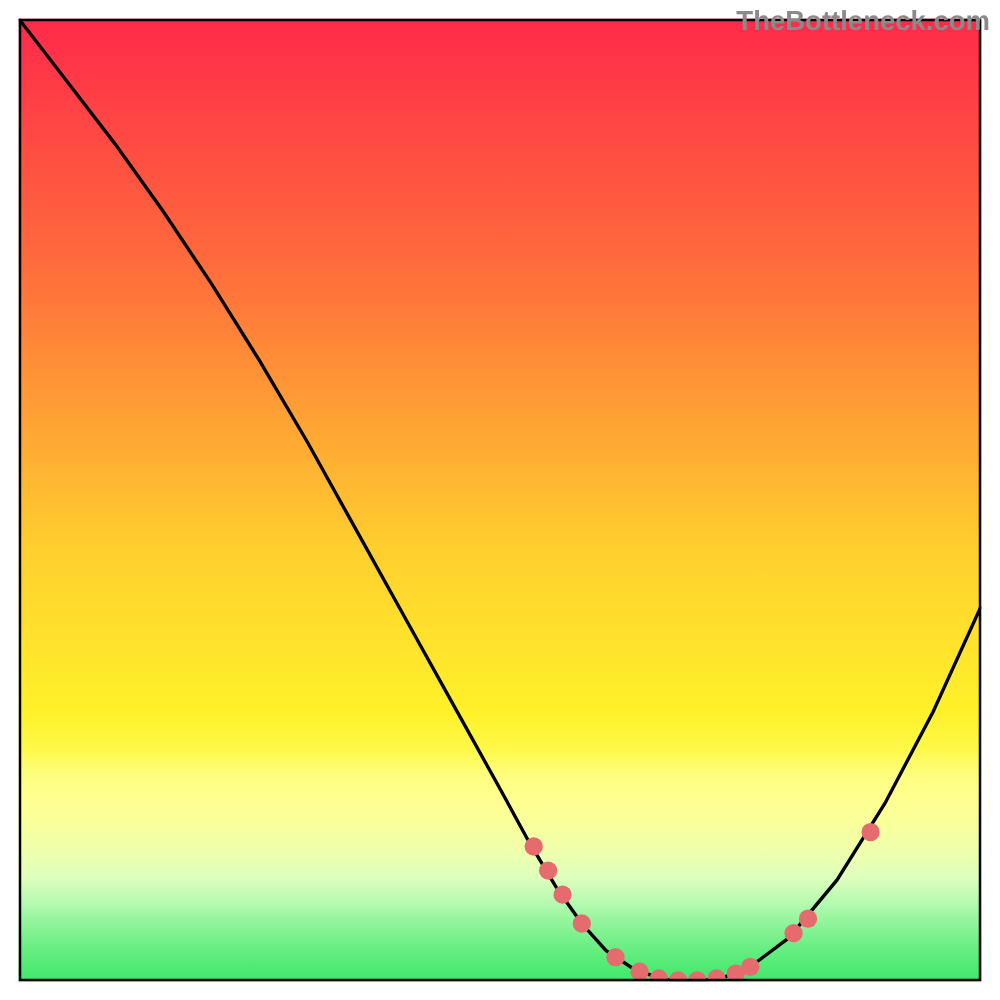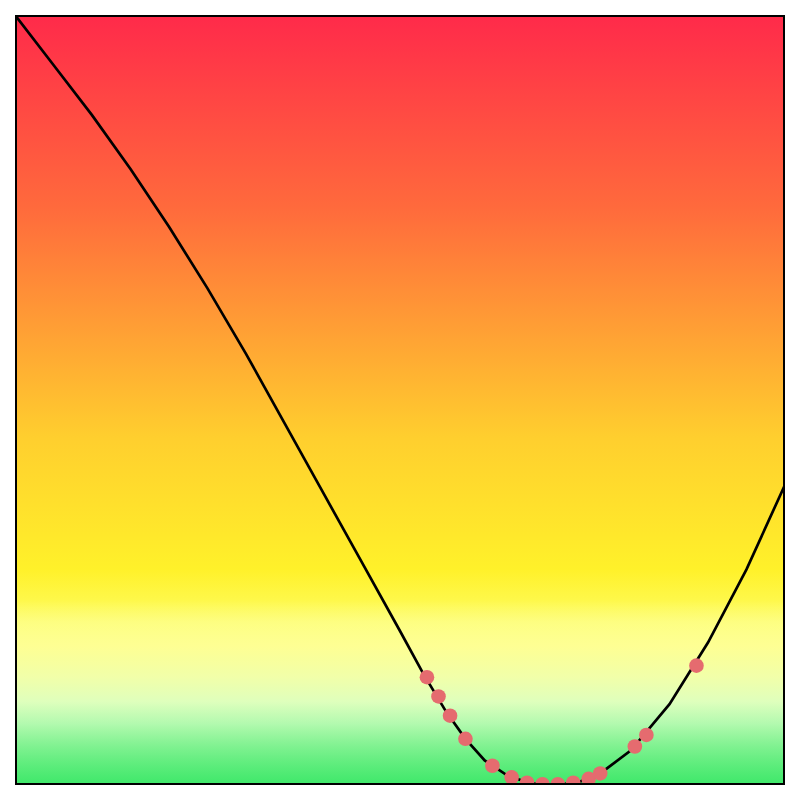--- a/index.html
+++ b/index.html
@@ -54,20 +54,21 @@
   height: 100%;
   z-index: 3;
   pointer-events: none;
 }
 circle.marker { fill: #e56b6f; }
 </style>
 </head>
 <body>
 
 <div class="container">
+  <div class="watermark">TheBottleneck.com</div>
   <div class="plot-wrap">
     <div class="gradient-bg" style="height: 100%; background: linear-gradient(rgb(255, 42, 74) 0%, rgb(255, 106, 60) 25%, rgb(255, 207, 46) 55%, rgb(255, 241, 42) 72%, rgb(253, 255, 106) 80%, rgb(254, 255, 156) 86%, rgb(215, 255, 196) 92%, rgb(63, 232, 106) 100%);"></div>
     <svg class="curve" viewBox="0 0 100 100" preserveAspectRatio="none">
       <path d="M0.00 0.00 L5.00 6.50 L10.00 13.00 L15.00 20.00 L20.00 27.50 L25.00 35.50 L30.00 44.00 L35.00 53.00 L40.00 62.00 L45.00 71.00 L50.00 80.00 L53.00 85.50 L56.00 90.50 L58.50 94.00 L61.00 96.80 L64.00 98.80 L67.00 99.80 L70.00 100.00 L73.00 99.70 L76.00 98.50 L80.00 95.50 L85.00 89.50 L90.00 81.50 L95.00 72.00 L100.00 61.00 " stroke="#000" stroke-width="0.35" fill="none"></path>
       <g>
           <circle class="marker" cx="53.5" cy="86" r="0.95"></circle>
           <circle class="marker" cx="55" cy="88.5" r="0.95"></circle>
           <circle class="marker" cx="56.5" cy="91" r="0.95"></circle>
           <circle class="marker" cx="58.5" cy="94" r="0.95"></circle>
           <circle class="marker" cx="62" cy="97.5" r="0.95"></circle>

